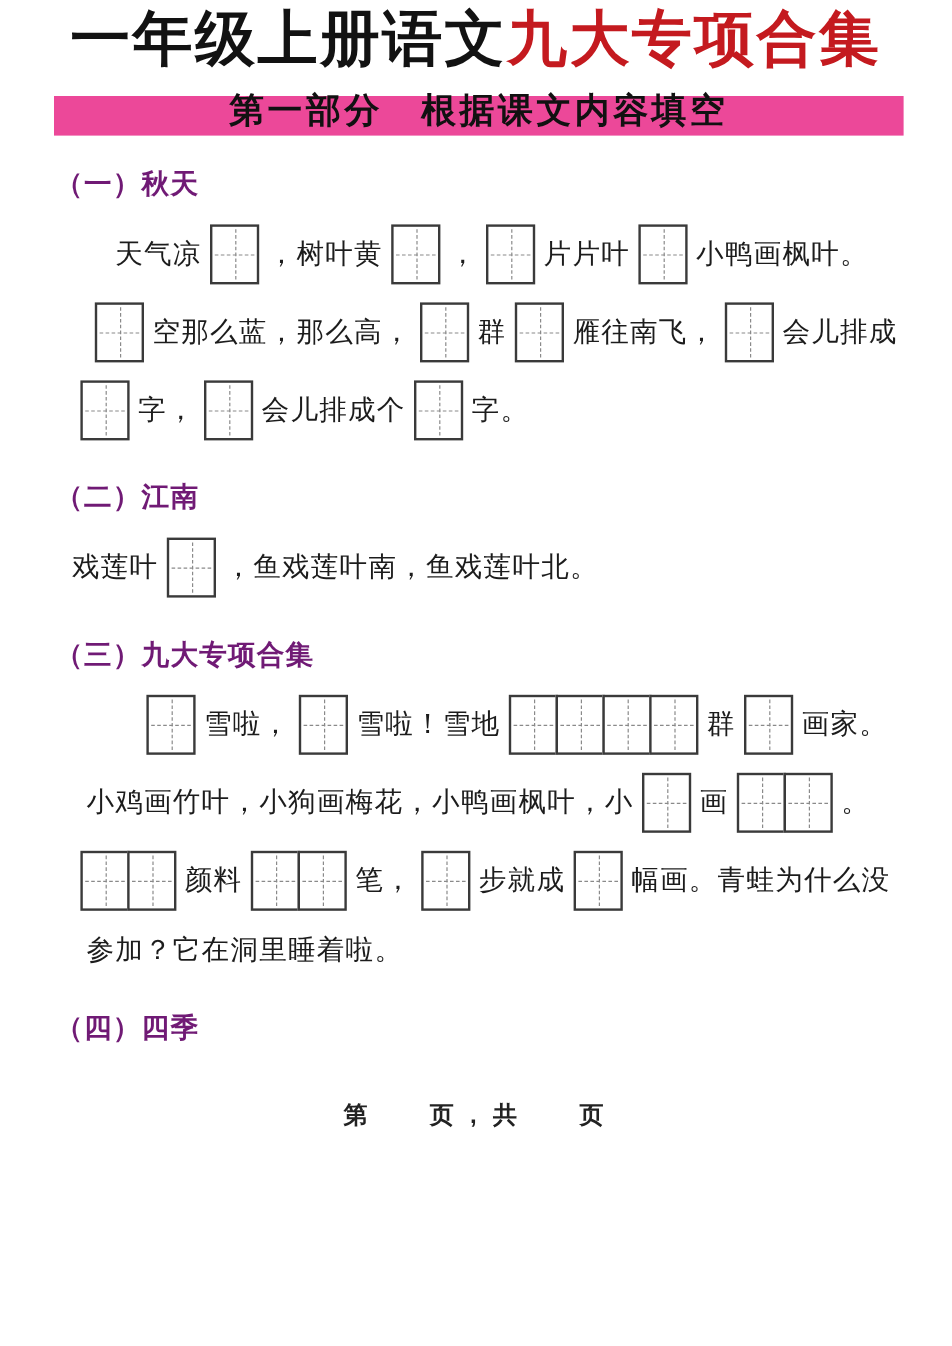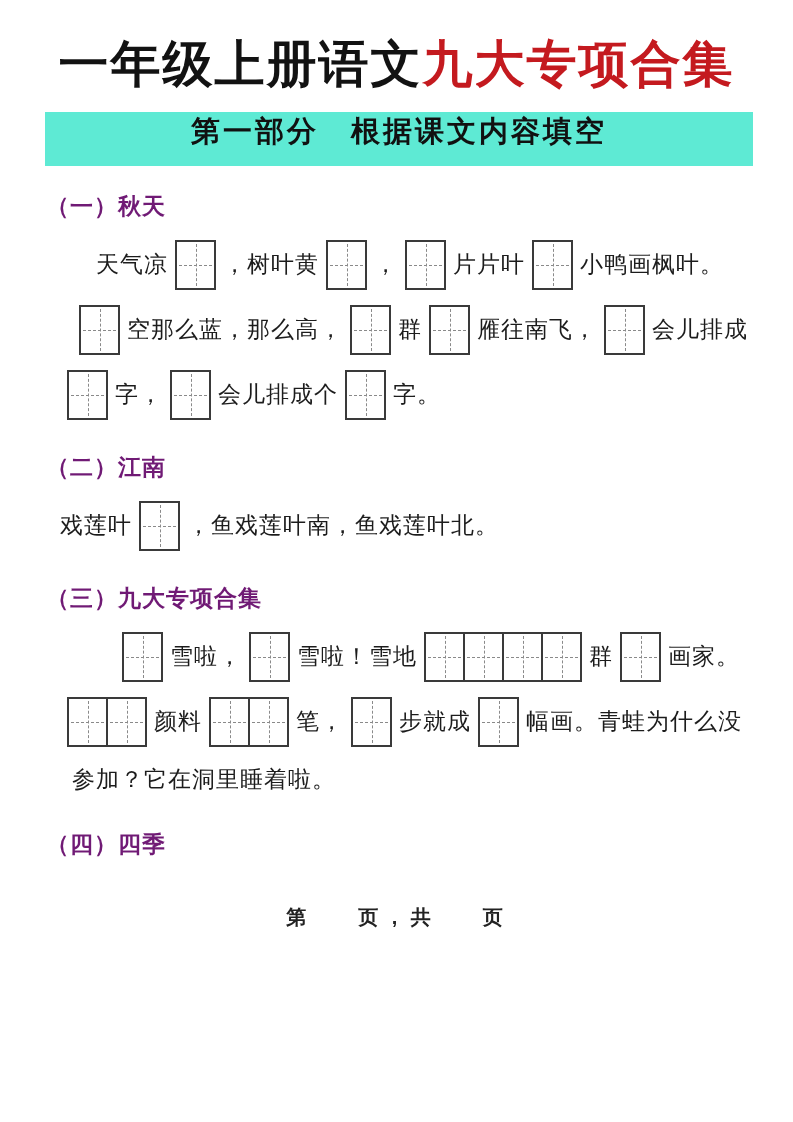--- a/index.html
+++ b/index.html
@@ -4,30 +4,30 @@
 <style>
   html,body{margin:0;padding:0;}
   body{
     width:793px;height:1122px;overflow:hidden;background:#fdfdfd;
     font-family:"Liberation Serif","DejaVu Serif",serif;
     color:#1c1c1c;
   }
   .page{width:793px;height:1122px;background:#ffffff;position:relative;}
   
   .title{
-    text-align:center;margin:0;padding-top:32px;
+    text-align:center;margin:0;
     font-size:50px;line-height:64px;font-weight:900;letter-spacing:2px;
     white-space:nowrap;
   }
   .title .t-black{color:#121212;}
   .title .t-red{color:#c41a1f;}
   
   .band{
-    margin:16px 40px 0 45px;height:54px;background:#5eead4;
-    display:flex;align-items:flex-start;justify-content:center;
+    margin:16px 40px 0 45px;height:33px;background:#ec4899;
+    display:flex;align-items:flex-end;justify-content:center;
     font-size:29px;font-weight:bold;letter-spacing:3px;color:#111;
   }
   
   .sections{margin:0 44px 0 46px;}
   .sec-heading{
     margin:25px 0 10px 0;font-size:23px;font-weight:bold;color:#701a75;
     letter-spacing:1px;
   }
   .line{
     margin:0 0 0 14px;height:65px;display:flex;align-items:center;
@@ -151,20 +151,32 @@
             <span class="tian"></span>
             <span class="tian"></span>
             <span class="tian"></span>
           </span>
           <span class="txt">群</span>
           <span class="tian-group">
             <span class="tian"></span>
           </span>
           <span class="txt">画家。</span>
         </p>
+        <p class="line" style="padding-left: 12px;">
+          <span class="txt">小鸡画竹叶，小狗画梅花，小鸭画枫叶，小</span>
+          <span class="tian-group">
+            <span class="tian"></span>
+          </span>
+          <span class="txt">画</span>
+          <span class="tian-group">
+            <span class="tian"></span>
+            <span class="tian"></span>
+          </span>
+          <span class="txt">。</span>
+        </p>
         <p class="line">
           <span class="tian-group">
             <span class="tian"></span>
             <span class="tian"></span>
           </span>
           <span class="txt">颜料</span>
           <span class="tian-group">
             <span class="tian"></span>
             <span class="tian"></span>
           </span>

